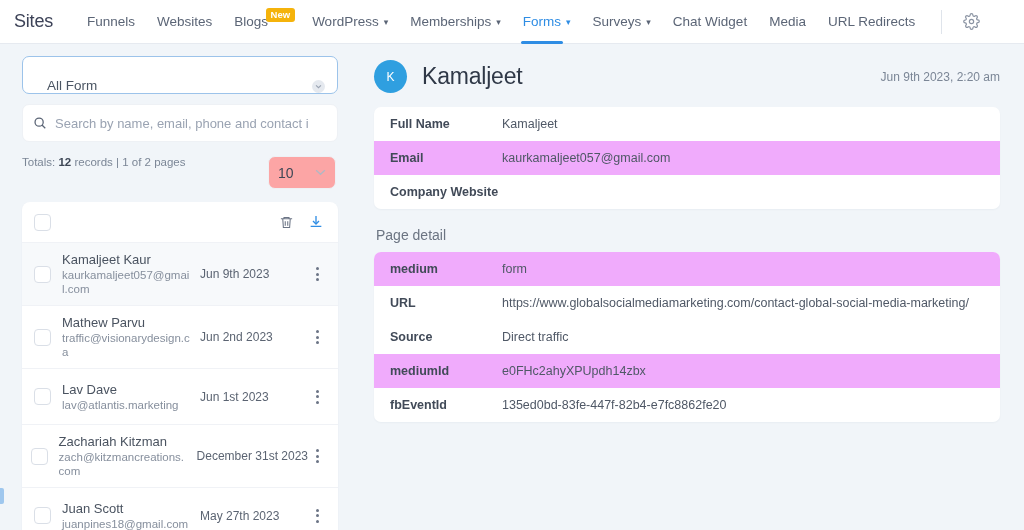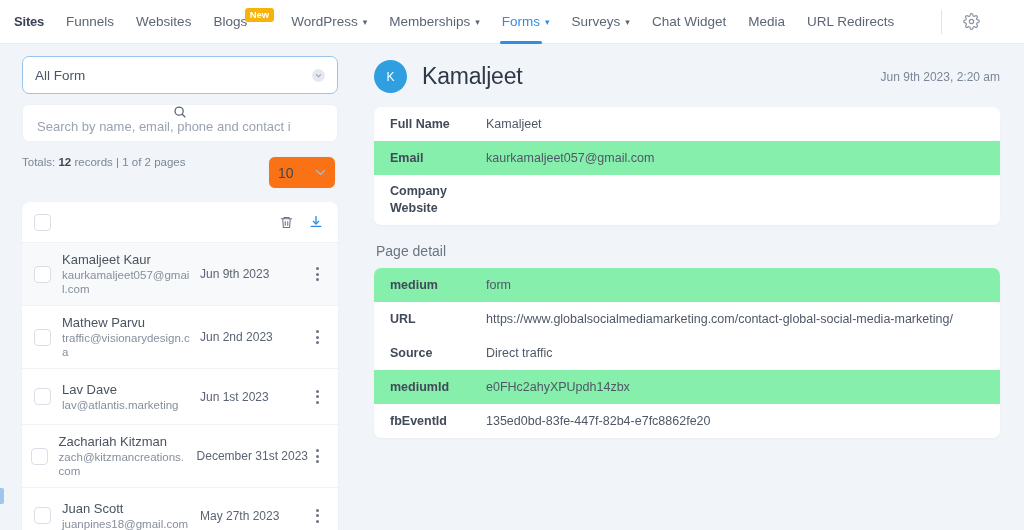--- a/index.html
+++ b/index.html
@@ -14,24 +14,24 @@
   .topnav {
     height: 44px;
     background: #ffffff;
     display: flex;
     align-items: center;
     padding: 0 14px 0 14px;
     border-bottom: 1px solid #e6eaf0;
     position: relative;
   }
   .brand {
-    font-size: 13px;
-    font-weight: bold;
+    font-size: 18px;
+    font-weight: normal;
     color: #3c4257;
-    margin-right: 22px;
+    margin-right: 34px;
     letter-spacing: -0.2px;
   }
   .navitem {
     position: relative;
     font-size: 13.5px;
     color: #5b6576;
     padding: 12px 0 12px 0;
     margin-right: 22px;
     height: 44px;
     display: flex;
@@ -98,22 +98,22 @@
     width: 348px;
     padding: 12px 10px 0 22px;
     flex-shrink: 0;
   }
   .select-box {
     height: 38px;
     background: #ffffff;
     border: 1px solid #9cc3ea;
     border-radius: 7px;
     display: flex;
-    align-items: center;
-    padding: 0 12px;
+    align-items: flex-end;
+    padding: 0 24px;
     font-size: 13.5px;
     color: #4a5costume;
     color: #46506180;
     position: relative;
     cursor: pointer;
   }
   .select-box .sel-label { color: #4b5563; font-size: 13.5px; }
   .clear-circle {
     position: absolute;
     right: 12px;
@@ -126,21 +126,20 @@
   .search-box {
     margin-top: 10px;
     height: 38px;
     background: #ffffff;
     border: 1px solid #eef1f5;
     border-radius: 7px;
     display: flex;
     align-items: center;
     padding: 0 10px;
     overflow: hidden;
-    flex-direction: column;
   }
   .search-box input {
     border: none;
     outline: none;
     font-family: "Liberation Sans", sans-serif;
     font-size: 13px;
     color: #4b5563;
     margin-left: 8px;
     width: 100%;
     background: transparent;
@@ -154,21 +153,21 @@
     margin-top: 14px;
     padding-right: 2px;
   }
   .totals-text {
     font-size: 11.5px;
     color: #7b8696;
   }
   .totals-text b { color: #3e4756; font-weight: bold; }
   .perpage {
     width: 68px; height: 33px;
-    background: #f97316;
+    background: #fca5a5;
     border: 1px solid #eef1f5;
     border-radius: 7px;
     display: flex; align-items: center; justify-content: space-between;
     padding: 0 9px;
     cursor: pointer;
   }
   .perpage .val { font-size: 14px; color: #3e4756; }
   .perpage .cv { color: #b0b8c4; font-size: 10px; }
 
   
@@ -283,23 +282,23 @@
     border-radius: 7px;
     overflow: hidden;
     box-shadow: 0 1px 2px rgba(30,45,70,0.04);
   }
   .drow {
     display: flex;
     align-items: center;
     min-height: 34px;
     padding: 8px 0;
   }
-  .drow.alt { background: #86efac; justify-content: center; }
+  .drow.alt { background: #f0abfc; justify-content: center; }
   .drow .dk {
-    width: 112px;
+    width: 128px;
     flex-shrink: 0;
     padding-left: 16px;
     font-size: 12.5px;
     color: #414a58;
     font-weight: bold;
     line-height: 17px;
   }
   .drow .dv {
     flex: 1;
     padding-right: 18px;

